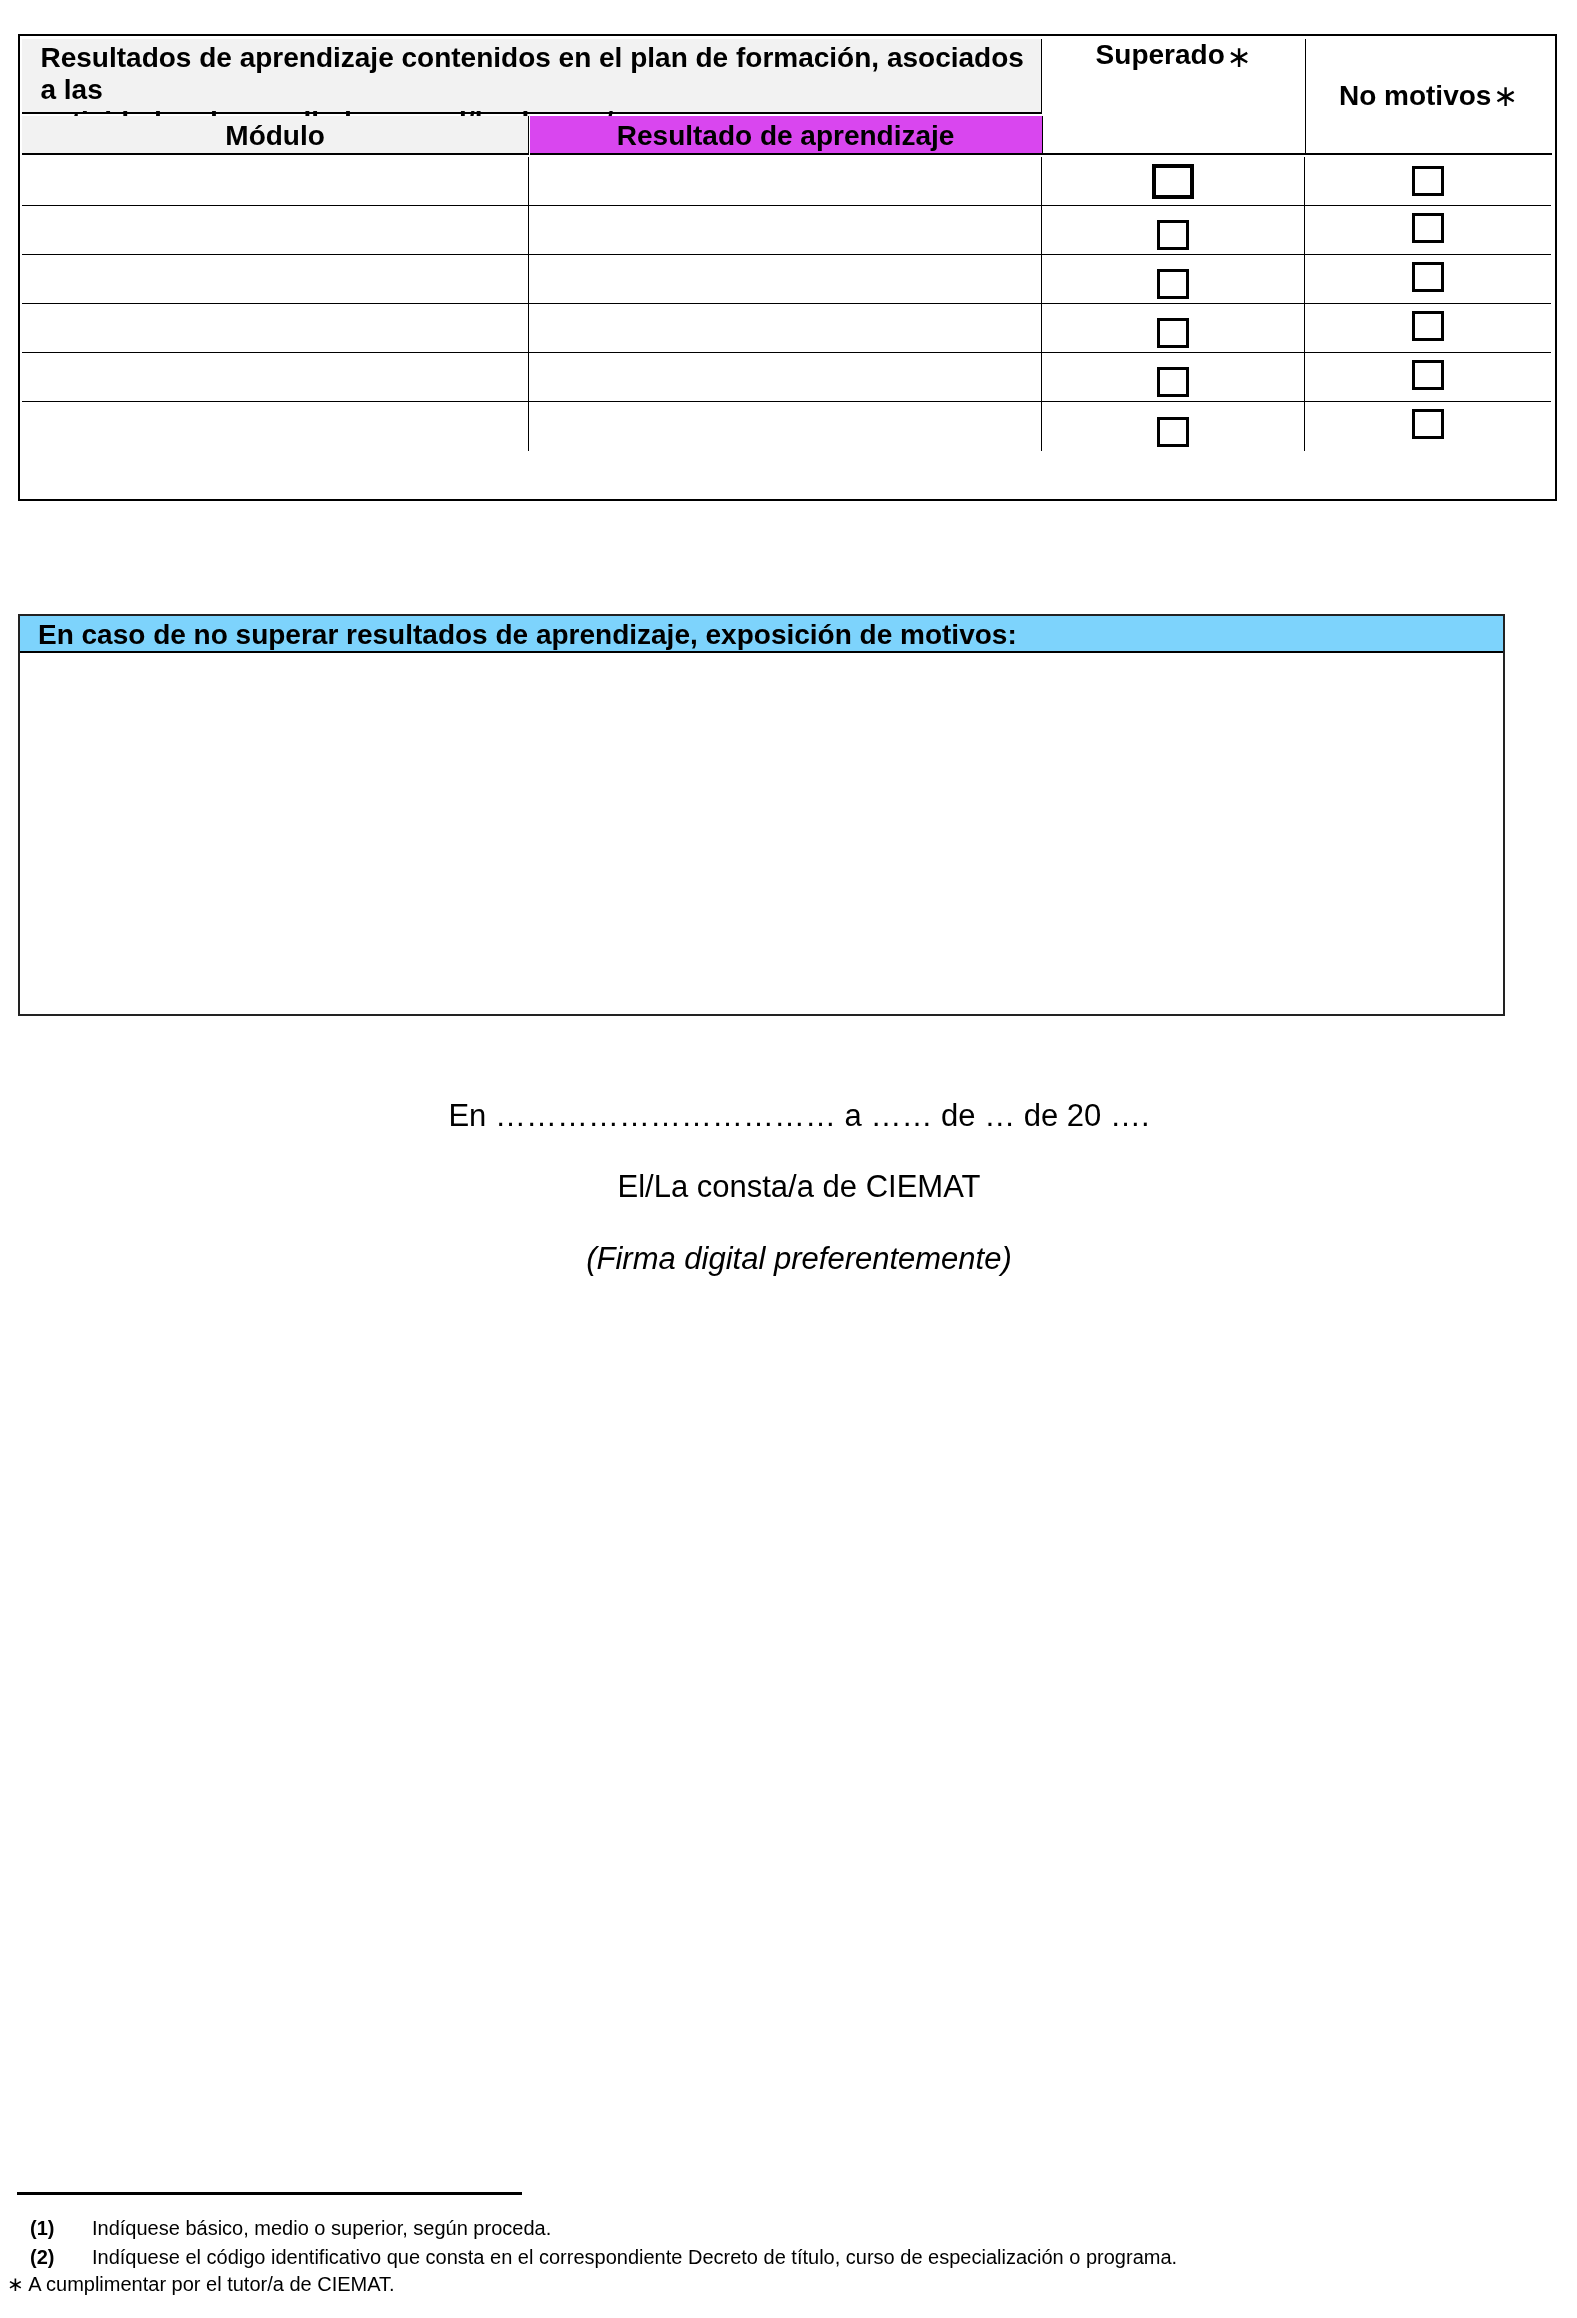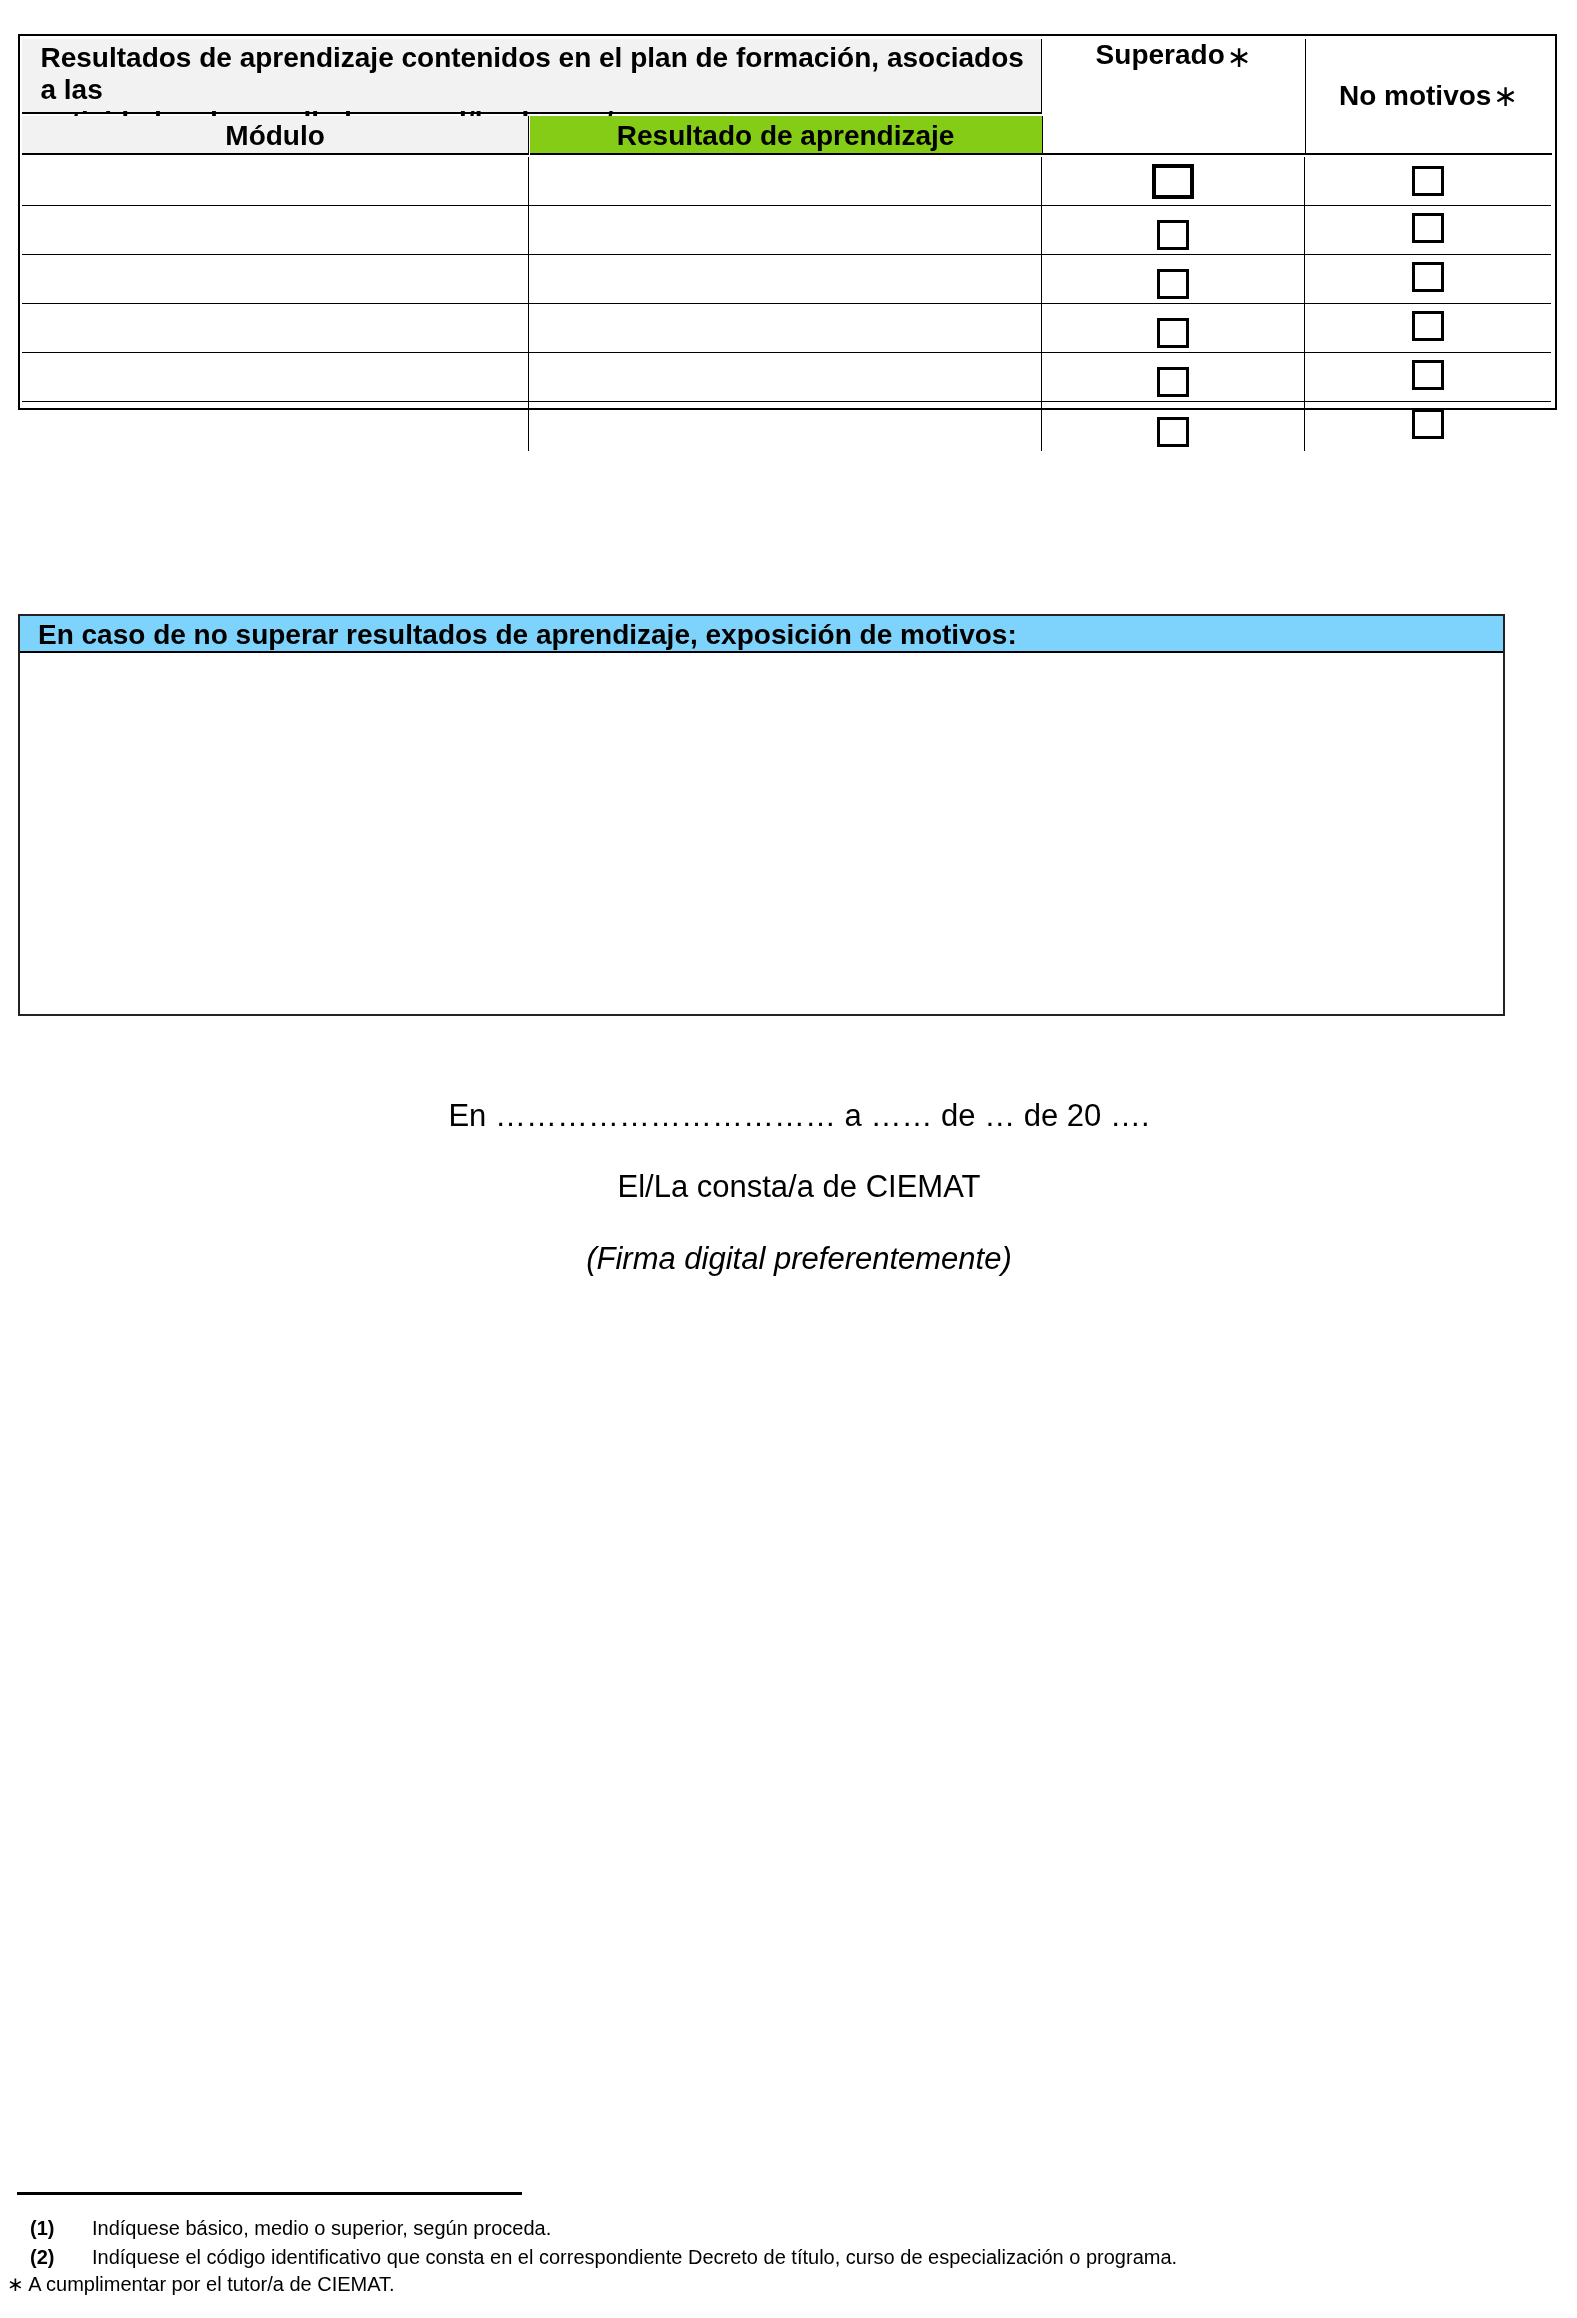--- a/index.html
+++ b/index.html
@@ -1,31 +1,31 @@
 <!DOCTYPE html>
 <html style="font-size:13.4px"><head>
 <meta charset="utf-8">
 <style>
   html, body { margin:0; padding:0; background:#ffffff; }
   body { width:1578px; height:2319px; position:relative; overflow:hidden;
          font-family:"Liberation Sans", sans-serif; color:#000; }
 
   
-  .eval-table { position:absolute; left:17.6px; top:34px; width:1539px; height:376px;
+  .eval-table { position:absolute; left:17.6px; top:34px; width:1539px; height:467px;
                 border:2.5px double #000; box-sizing:border-box; }
   .cell { position:absolute; box-sizing:border-box; }
   .hdr-title { left:2.5px; top:2.5px; width:1020px; height:75px; background:#f2f2f2;
                border-bottom:2.5px double #000; border-right:1.7px solid #000;
                padding:3.4px 0 0 18.4px; font-weight:bold; font-size:28px; line-height:32px;
                transform-origin:left top; }
   .hdr-title span { display:block; }
   .hdr-mod { left:2.5px; top:80px; width:507px; height:39px; background:#f2f2f2;
              border-right:1.7px solid #000; border-bottom:2.5px double #000;
              text-align:center; font-weight:bold; font-size:28px; line-height:40px; }
-  .hdr-res { left:510px; top:80px; width:513px; height:39px; background:#84cc16;
+  .hdr-res { left:510px; top:80px; width:513px; height:39px; background:#d946ef;
              border-right:1.7px solid #000; border-bottom:2.5px double #000;
              text-align:center; font-weight:bold; font-size:28px; line-height:40px; }
   .hdr-sup { left:1023px; top:2.5px; width:263px; height:116px; background:#fff;
              border-right:1.7px solid #000; border-bottom:2.5px double #000;
              display:flex; align-items:flex-start; justify-content:center;
              font-weight:bold; font-size:28px; }
   .hdr-nosup { left:1286px; top:2.5px; width:246px; height:116px; background:#fff;
                border-bottom:2.5px double #000;
                display:flex; align-items:center; justify-content:center;
                font-weight:bold; font-size:28px; }

